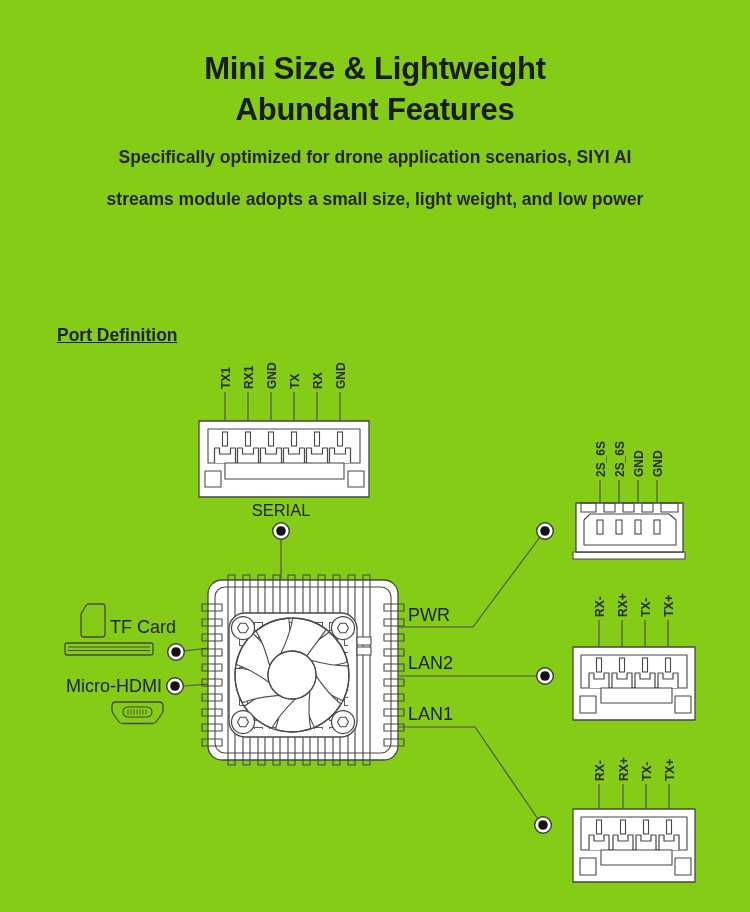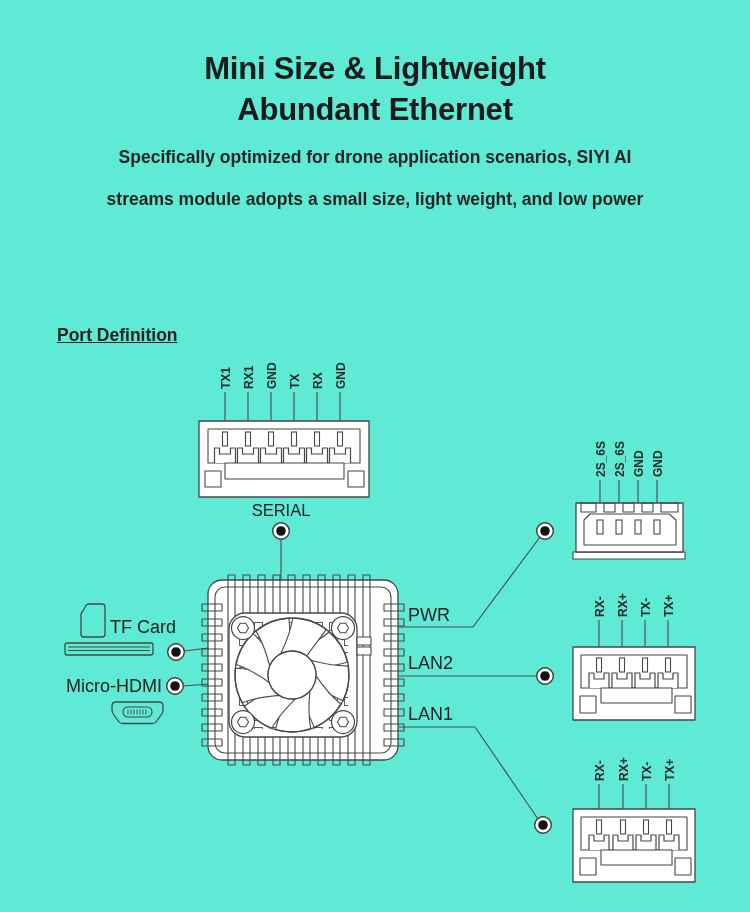--- a/index.html
+++ b/index.html
@@ -1,16 +1,16 @@
 <!DOCTYPE html>
 <html><head>
 <meta charset="utf-8">
 <style>
   html,body{margin:0;padding:0;background:#fff;}
-  .page{position:relative;width:750px;height:912px;background:#5eead4;overflow:hidden;
+  .page{position:relative;width:750px;height:912px;background:#84cc16;overflow:hidden;
         font-family:"Liberation Sans","DejaVu Sans",sans-serif;color:#1e1e1e;}
   .title{position:absolute;top:48px;left:0;width:750px;text-align:center;
          font-size:31px;font-weight:700;line-height:41px;color:#1b1b1b;letter-spacing:-0.2px;}
   .desc{position:absolute;top:136px;left:0;width:750px;text-align:center;
         font-size:17.5px;font-weight:700;color:#262626;}
   .desc div{line-height:42px;}
   .port-def{position:absolute;top:325px;left:57px;font-size:17.5px;font-weight:700;color:#222;text-decoration:underline;}
   svg.diagram{position:absolute;left:0;top:0;width:750px;height:912px;}
   .ln{stroke:#474747;stroke-width:1.3;fill:none;stroke-linejoin:round;}
   .lnf{stroke:#474747;stroke-width:1.3;fill:#ffffff;stroke-linejoin:round;}
@@ -20,21 +20,21 @@
   .plabel{font-family:"Liberation Sans","DejaVu Sans",sans-serif;font-size:18px;font-weight:500;fill:#1f1f1f;}
   .slabel{font-family:"Liberation Sans","DejaVu Sans",sans-serif;font-size:16.5px;font-weight:500;fill:#1f1f1f;}
 </style>
 </head>
 <body>
 
 <div class="page">
 
   <div class="title">
     <div>Mini Size &amp; Lightweight</div>
-    <div>Abundant Ethernet</div>
+    <div>Abundant Features</div>
   </div>
 
   <div class="desc">
     <div>Specifically optimized for drone application scenarios, SIYI AI</div>
     <div>streams module adopts a small size, light weight, and low power</div>
   </div>
 
   <div class="port-def">Port Definition</div>
 
   <svg class="diagram" viewBox="0 0 750 912">

